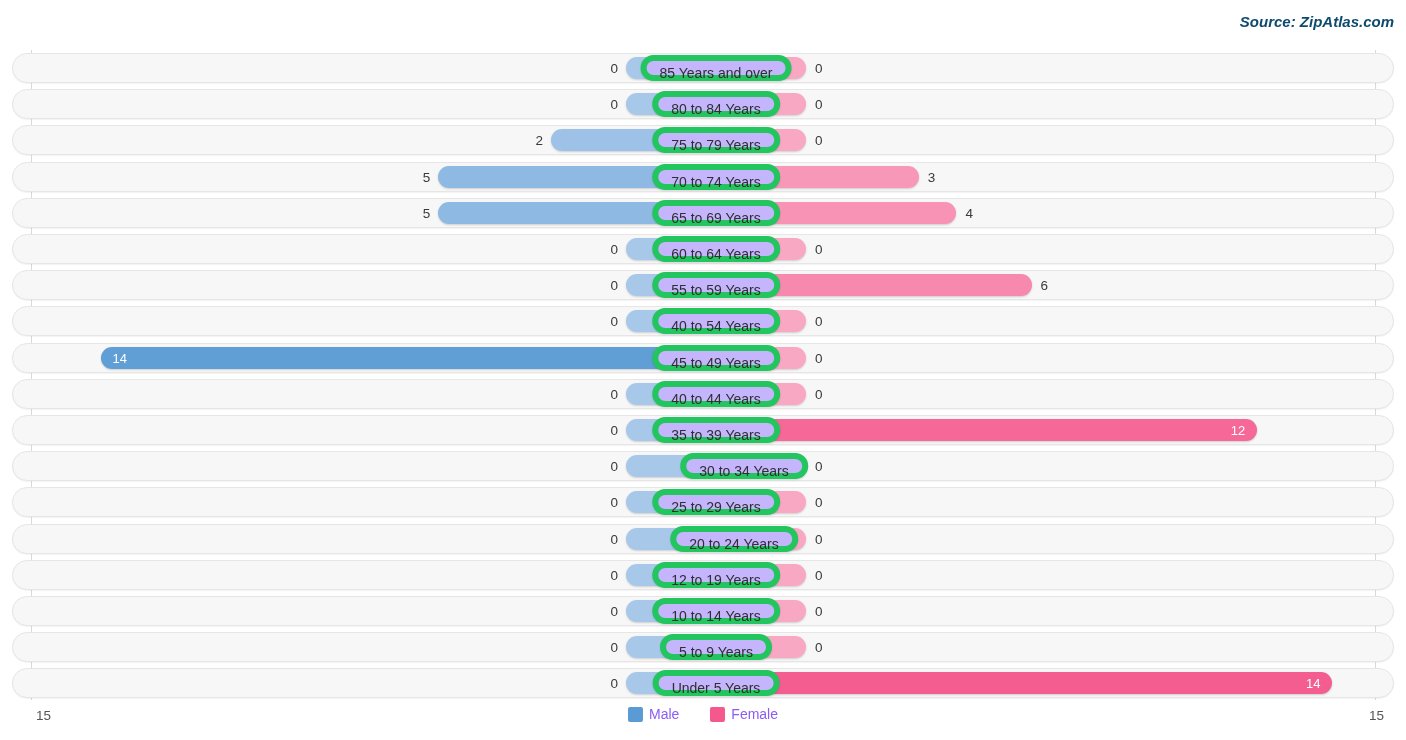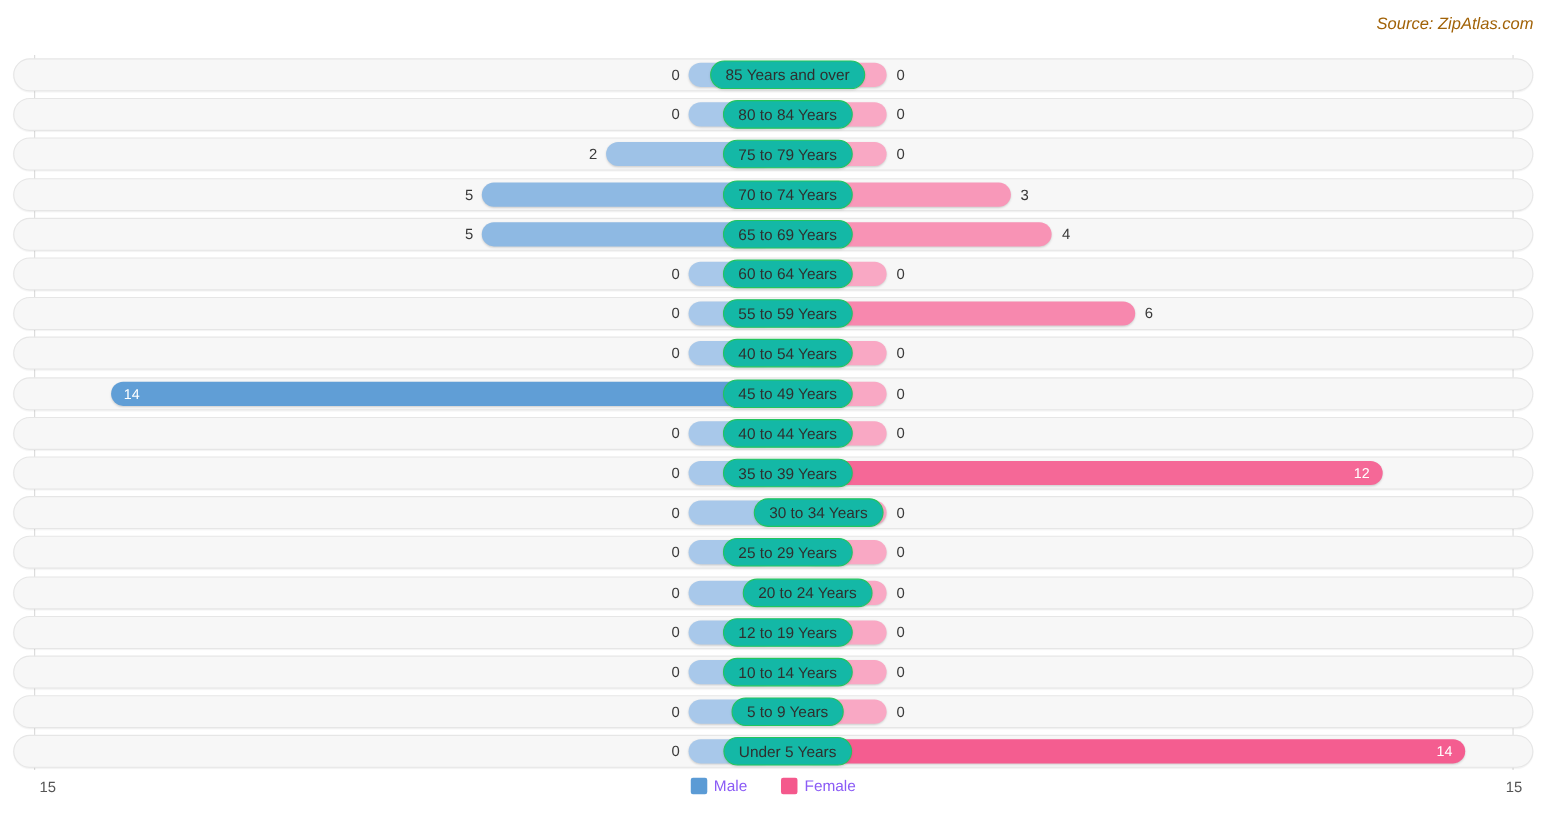--- a/index.html
+++ b/index.html
@@ -14,22 +14,23 @@
 
   
   .header { position: absolute; left:0; top:0; width:1406px; height:44px; }
   .title {
     position: absolute; left: 12px; top: 10px;
     font-size: 19.5px; color: #3a3a3a; letter-spacing: .2px;
     white-space: nowrap;
   }
   .source {
     position: absolute; right: 12px; top: 13px;
-    font-size: 15px; font-style: italic; color: #a16207;
-    white-space: nowrap;
+    font-size: 15px; font-style: italic; color: #0c4a6e;
+    white-space: nowrap;
+    font-weight: bold;
   }
 
   
   .plot { position: absolute; left:0; top:50px; width:1406px; height:650px; }
 
   .axis-line {
     position: absolute; top: 0; width: 1px; height: 650px;
     background: #d9d9d9;
   }
   .axis-left  { left: 31px; }
@@ -64,22 +65,22 @@
   
   .val-in {
     position: absolute; top: 50%; transform: translateY(-50%);
     font-size: 13px; color: #ffffff; white-space: nowrap;
   }
 
   
   .pill {
     position: absolute; top: 50%; transform: translate(-50%, -50%);
     height: 26px; line-height: 24px;
-    background: #14b8a6;
-    border: 1px solid #22c55e;
+    background: #c4b5fd;
+    border: 6px solid #22c55e;
     border-radius: 13px;
     padding: 0 13px;
     font-size: 14px; color: #2f2f2f;
     white-space: nowrap;
     box-shadow: 0 1px 2px rgba(0,0,0,.13);
   }
 
   
   .footer { position: absolute; left:0; top:700px; width:1406px; height:40px; }
   .axis-max {

